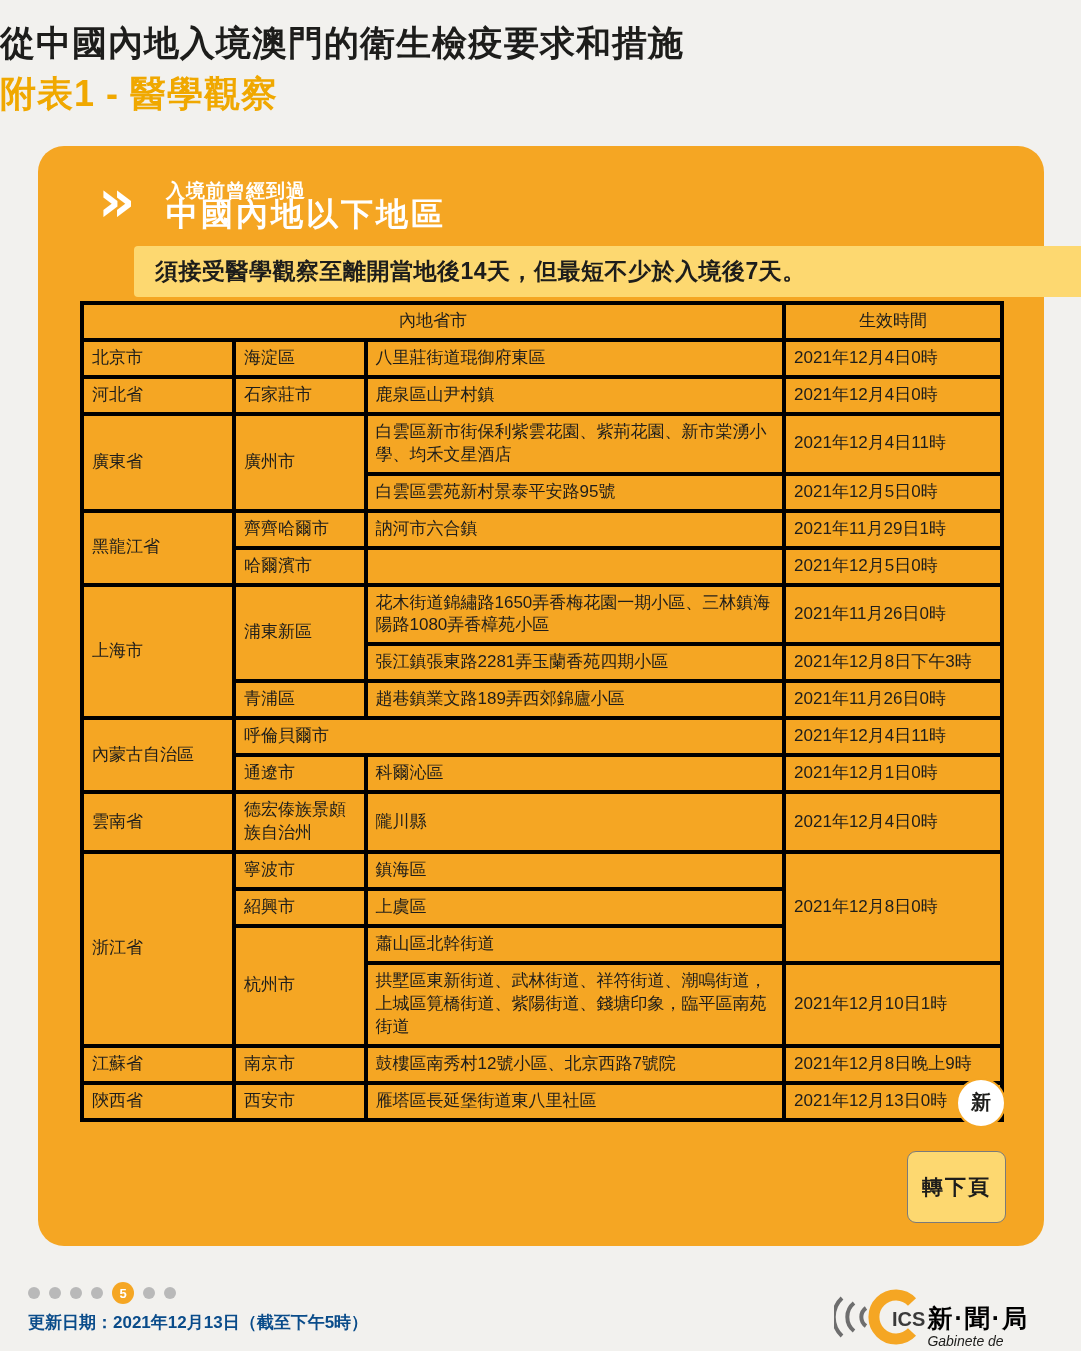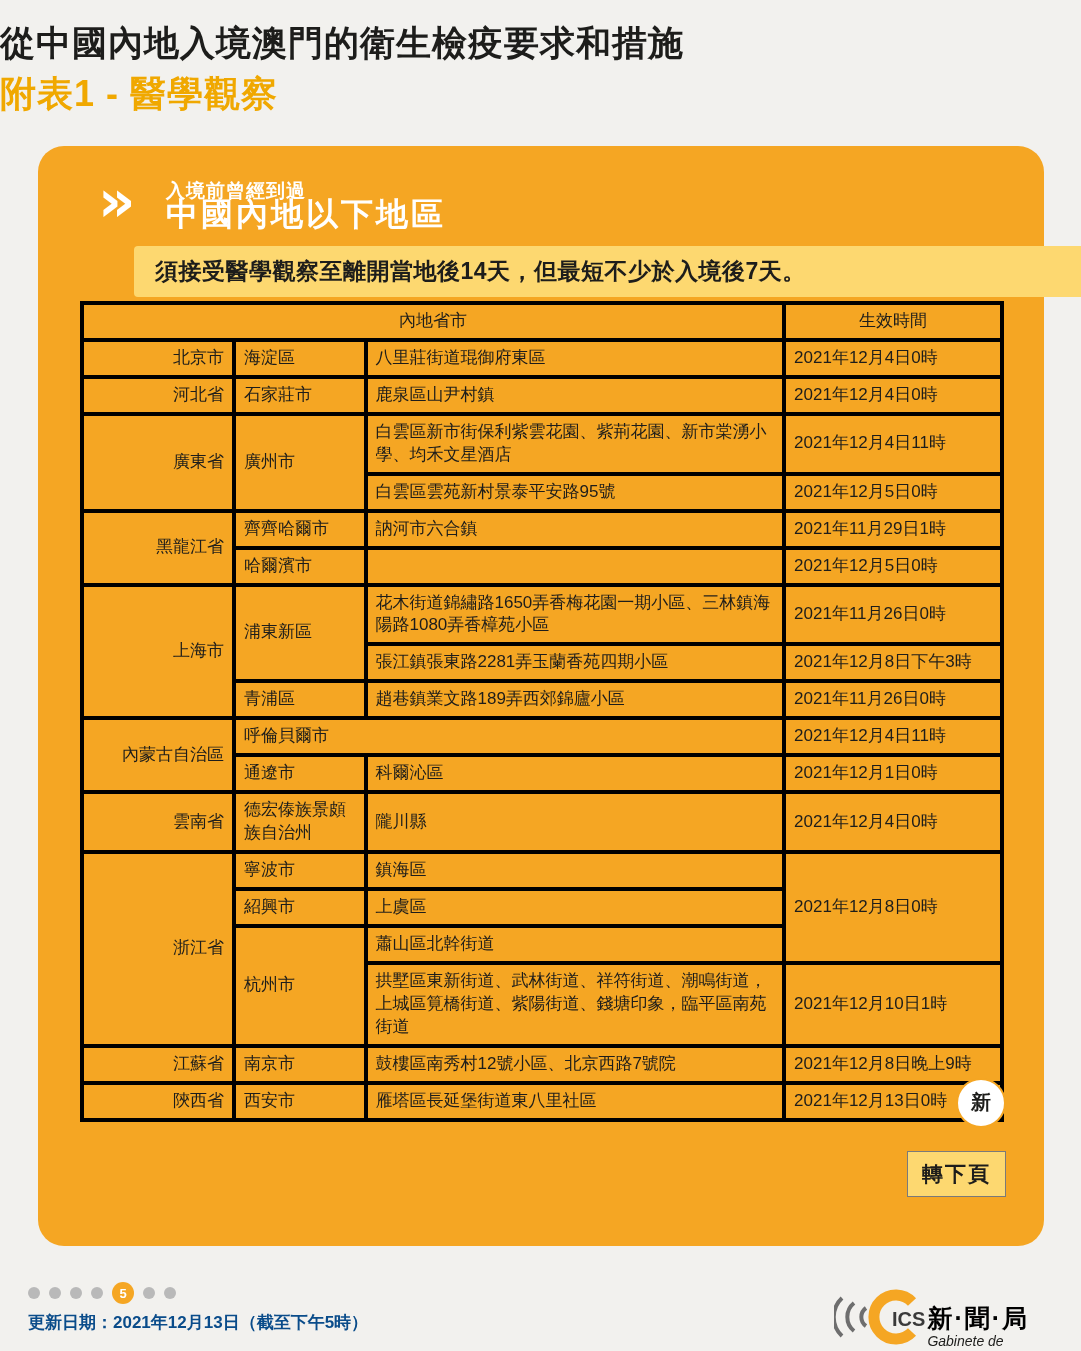--- a/index.html
+++ b/index.html
@@ -58,42 +58,42 @@
   table.main td,table.main th{
     border:4px solid #000000;
     font-size:17px;
     padding:5px 8px;
     vertical-align:middle;
     color:#1d1d1b;
     font-weight:normal;
     line-height:1.35;
   }
   th.hdr{font-weight:bold;text-align:center;font-size:18px;}
-  td.prov{font-weight:bold;color:#8d4a00;font-size:18px;white-space:nowrap;text-align:right;}
+  td.prov{font-weight:bold;color:#8d4a00;font-size:18px;white-space:nowrap;}
   td.city{font-weight:bold;font-size:18px;margin-top:33px;}
   td.place{font-size:17px;}
   td.time{font-size:17px;white-space:nowrap;}
 
   .w-prov{width:152px;}
   .w-city{width:132px;}
   .w-place{width:420px;}
   .w-time{width:218px;}
 
   
   .new-badge{
     position:absolute;right:-6px;bottom:-10px;
     width:46px;height:46px;border-radius:50%;
     background:#ffffff;border:2px solid #f5a623;
     color:#1d1d1b;font-weight:bold;font-size:20px;
     display:flex;align-items:center;justify-content:center;
   }
   .next-btn{
     position:absolute;right:38px;top:1005px;
-    background:#fdd870;border:1px solid #7a7a7a;border-radius:0;
-    font-size:21px;font-weight:bold;padding:8px 14px;color:#1d1d1b;
+    background:#fdd870;border:1px solid #7a7a7a;border-radius:9px;
+    font-size:21px;font-weight:bold;padding:21px 14px;color:#1d1d1b;
     letter-spacing:2px;
   }
   .foot-note{
     position:absolute;left:0;right:0;top:1055px;text-align:center;
     font-size:24px;font-weight:bold;color:#c0392b;letter-spacing:1px;
   }
 
   
   .dots{position:absolute;left:28px;top:1282px;display:flex;align-items:center;gap:9px;}
   .dot{width:12px;height:12px;border-radius:50%;background:#b9b9b9;}

